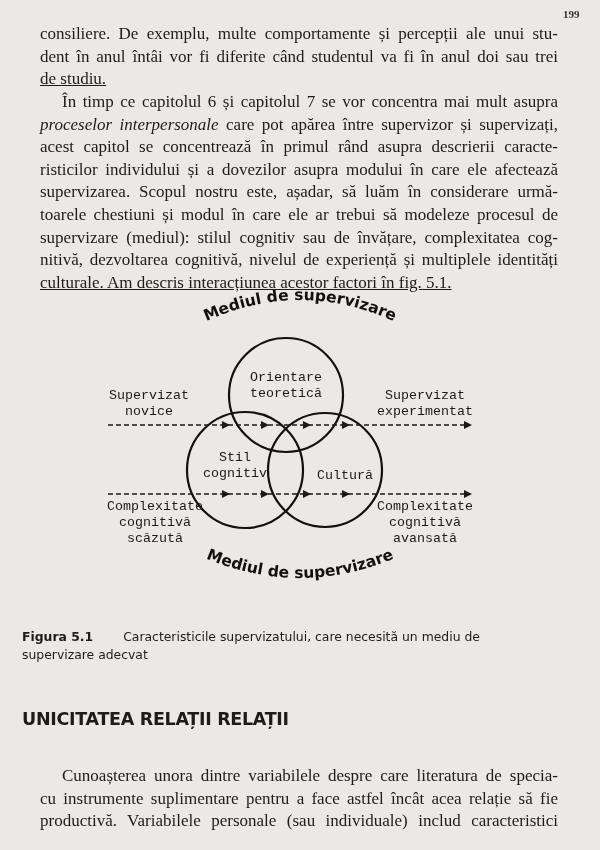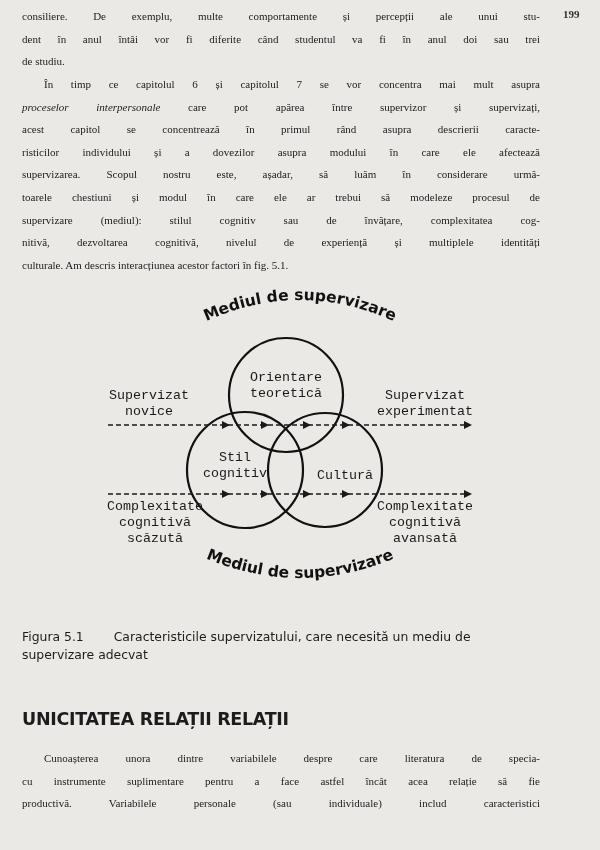--- a/index.html
+++ b/index.html
@@ -7,37 +7,37 @@
     width:600px; height:850px; overflow:hidden; position:relative;
     background:#ebe9e6;
     font-family:"Liberation Serif", "DejaVu Serif", serif;
     color:#1c1c1c;
   }
   .page-number {
     position:absolute; left:563px; top:8px; font-size:11px; color:#333;font-weight:bold;
   }
   .para {
     position:absolute; left:22px; width:518px;
-    font-size:11px; line-height:22.6px; text-align:justify;
-    margin:0;
+    font-size:17px; line-height:22.6px; text-align:justify;
+    margin:18px;
   }
   .para .line { display:block; text-align:justify; text-align-last:justify; white-space:nowrap; }
-  .para .line.last { text-align-last:left; }
+  .para .line.last { text-align-last:left;text-decoration:underline; }
   .indent { padding-left:22px; }
   .diagram { position:absolute; left:0; top:0; width:600px; height:850px; pointer-events:none; }
   .diagram svg { position:absolute; left:0; top:0; }
   .dlabel {
     position:absolute; font-family:Liberation Mono, monospace;
     font-size:13.3px; line-height:16px; text-align:center; color:#1a1a1a; white-space:nowrap;
   }
   .caption {
     position:absolute; left:22px; top:628px; width:520px;
     font-family:"DejaVu Sans", "Liberation Sans", sans-serif; font-size:12.4px; line-height:18px;
   }
-  .caption .fig-label { font-weight:normal; margin-right:30px; }
+  .caption .fig-label { font-weight:bold; margin-right:30px; }
   .heading {
     position:absolute; left:22px; top:709px;
     font-family:"DejaVu Sans", "Liberation Sans", sans-serif; font-size:17.5px; font-weight:bold;
     letter-spacing:-0.3px; margin:0;
   }
 </style>
 </head>
 <body>
 
 <div class="page-number">199</div>

